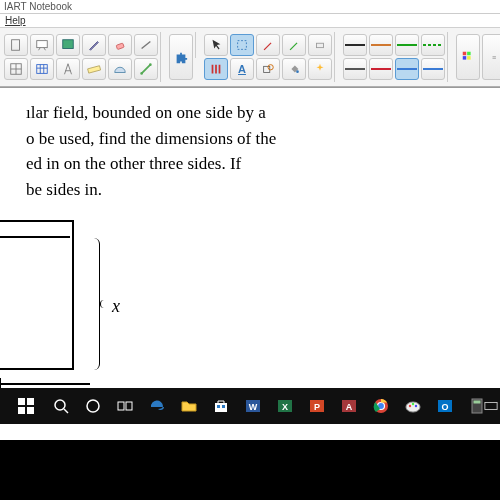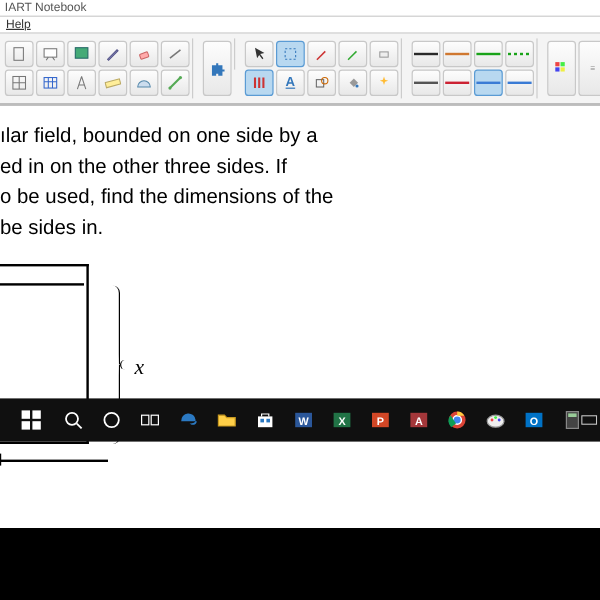--- a/index.html
+++ b/index.html
@@ -1,29 +1,29 @@
 <!DOCTYPE html>
 <html><head>
 <meta charset="utf-8">
 <style>
   * { margin: 0; padding: 0; box-sizing: border-box; }
   body { width: 500px; height: 500px; font-family: Arial, sans-serif; background: #000; overflow: hidden; position: relative; }
-  .screen { position: absolute; top: 0; left: 0; width: 500px; height: 368px; }
+  .screen { position: absolute; top: 0; left: 0; width: 500px; height: 424px; }
   .app { background: #fff; width: 100%; height: 440px; display: flex; flex-direction: column; }
   .titlebar { background: #fff; border-bottom: 1px solid #ccc; padding: 1px 4px; font-size: 10px; color: #555; }
   .helpbar { font-size: 10px; padding: 1px 5px; color: #333; text-decoration: underline; }
   .toolbar { background: #f4f4f4; border-top: 1px solid #d0d0d0; border-bottom: 1px solid #b0b0b0; padding: 4px 2px; display: flex; gap: 6px; align-items: flex-start; }
   .toolgroup { display: grid; grid-template-columns: repeat(5, 24px); grid-auto-rows: 22px; gap: 2px; padding: 2px; border-right: 1px solid #ccc; }
   .toolgroup.narrow { grid-template-columns: 24px; }
   .toolgroup.two { grid-template-columns: repeat(2, 24px); }
   .toolbtn { width: 24px; height: 22px; border: 1px solid #c8c8c8; background: linear-gradient(#fdfdfd,#e8e8e8); border-radius: 3px; display: flex; align-items: center; justify-content: center; cursor: pointer; font-size: 11px; color: #555; }
   .toolbtn.selected { background: #b8d8f0; border-color: #5a9bd4; }
   .toolbtn svg { width: 14px; height: 14px; }
   .canvas { flex: 1; background: #fff; padding: 8px 0 0 0; position: relative; border-top: 1px solid #999; }
-  .problem-text { font-family: Liberation Sans, sans-serif; font-size: 17px; line-height: 1.5; color: #000; padding: 4px 8px 0 0; }
+  .problem-text { font-family: Liberation Serif, serif; font-size: 17px; line-height: 1.5; color: #000; padding: 4px 8px 0 0; margin-left: 26px; }
   .figure { margin-top: 18px; position: relative; width: 160px; height: 190px; }
   .rect { position: absolute; left: 0; top: 0; width: 74px; height: 150px; border: 2px solid #000; border-left: none; background: #fff; }
   .rect-inner { position: absolute; left: 0; top: 14px; width: 70px; height: 2px; background: #000; }
   .brace { position: absolute; left: 88px; top: 18px; height: 132px; width: 16px; }
   .brace::before, .brace::after { content: ""; position: absolute; width: 8px; height: 66px; border-right: 1.5px solid #000; border-radius: 0 6px 6px 0; }
   .brace::before { top: 0; right: 4px; border-bottom-right-radius: 0; }
   .brace::after { bottom: 0; right: 4px; border-top-right-radius: 0; }
   .brace-mid { position: absolute; right: -2px; top: 62px; width: 6px; height: 8px; border-left: 1.5px solid #000; border-radius: 4px 0 0 4px; }
   .brace-label { position: absolute; left: 112px; top: 76px; font-family: Georgia, serif; font-style: italic; font-size: 18px; }
   .base-tick { position: absolute; left: 0; top: 160px; width: 90px; height: 10px; }
@@ -210,22 +210,22 @@
             </svg>
           </div>
         <div class="toolbtn" style="height:46px;font-size:7px;color:#888">≡</div>
       </div>
 
     </div>
 
     <div class="canvas">
       <div class="problem-text">
         <div>ılar field, bounded on one side by a</div>
+        <div>o be used, find the dimensions of the</div>
         <div>ed in on the other three sides. If</div>
-        <div>o be used, find the dimensions of the</div>
         <div>be sides in.</div>
       </div>
       <div class="figure">
         <div class="rect">
           <div class="rect-inner"></div>
         </div>
         <div class="brace">
             <div class="brace-mid"></div>
           </div>
         <div class="brace-label">x</div>

